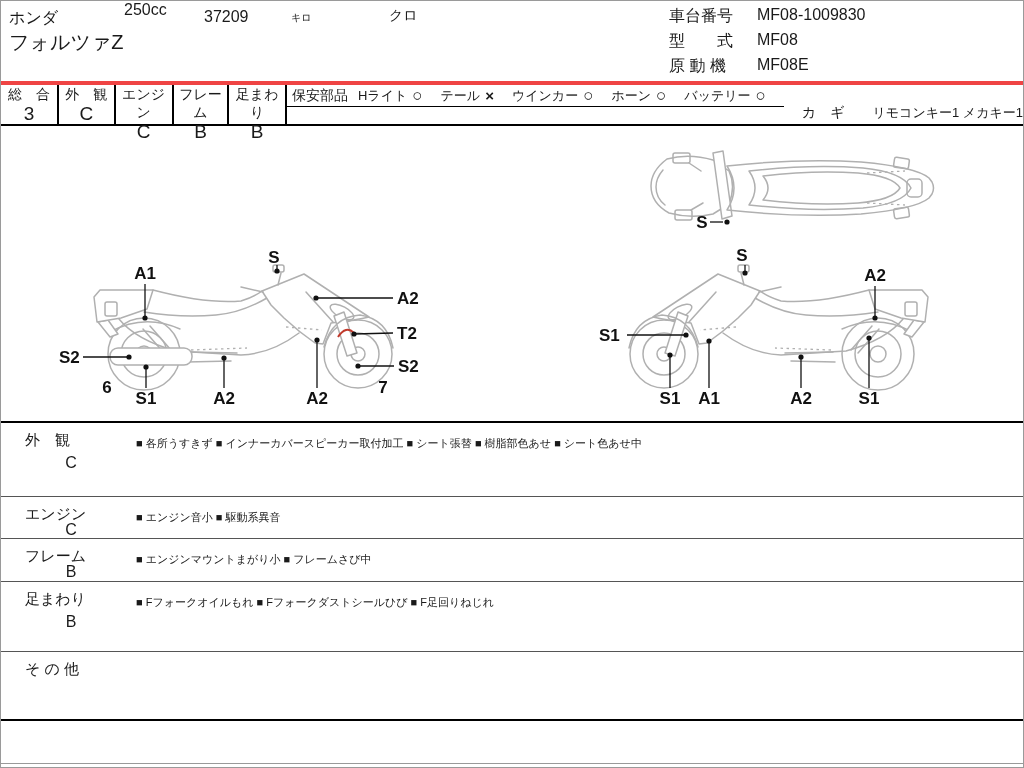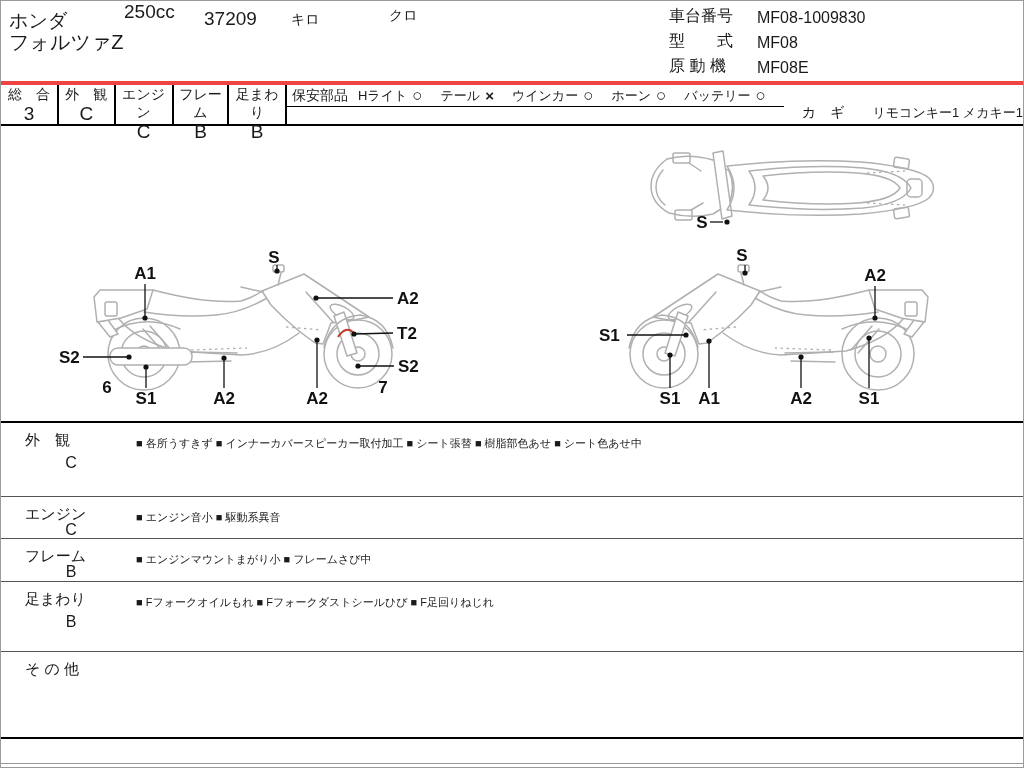--- a/index.html
+++ b/index.html
@@ -3,24 +3,24 @@
 <meta charset="utf-8">
 <style>
   html,body{margin:0;padding:0;background:#fff;}
   .sheet{
     position:relative;width:1024px;height:768px;background:#fff;
     font-family:"Liberation Sans","DejaVu Sans",sans-serif;color:#1a1a1a;
     box-sizing:border-box;border:1px solid #9a9a9a;overflow:hidden;
   }
   .abs{position:absolute;}
   
-  .hdr-txt{font-size:19px;white-space:nowrap;}
-  .hdr-unit{font-size:14px;}
+  .hdr-txt{font-size:16px;white-space:nowrap;}
+  .hdr-unit{font-size:10px;}
   .model-name{font-size:20px;}
-  .hdr-right-row{position:absolute;left:668px;display:flex;font-size:16px;white-space:nowrap;align-items:flex-end;}
+  .hdr-right-row{position:absolute;left:668px;display:flex;font-size:16px;white-space:nowrap;}
   .hdr-right-label{width:88px;}
   
   .grade-bar{
     position:absolute;top:80px;left:0;right:0;height:45px;box-sizing:border-box;
     border-top:4px solid #ef4444;border-bottom:2px solid #000;display:flex;
   }
   .grade-cell{
     box-sizing:border-box;border-right:2px solid #000;text-align:center;
     display:flex;flex-direction:column;justify-content:space-between;padding:1px 0 1px 0;
   }
@@ -269,19 +269,19 @@
   <div class="note-row" style="top:537px;height:43px;">
     <div class="nr-label">フレーム</div>
     <div class="nr-grade" style="top:24px;">B</div>
     <div class="nr-text">■ エンジンマウントまがり小 ■ フレームさび中</div>
   </div>
   <div class="note-row" style="top:580px;height:70px;">
     <div class="nr-label">足まわり</div>
     <div class="nr-grade">B</div>
     <div class="nr-text">■ Fフォークオイルもれ ■ Fフォークダストシールひび ■ F足回りねじれ</div>
   </div>
-  <div class="note-row last" style="top:650px;height:88px;">
+  <div class="note-row last" style="top:650px;height:70px;">
     <div class="nr-label">そ の 他</div>
     <div class="nr-grade"></div>
   </div>
   <div class="bottom-line"></div>
 
 </div>
 
 </body></html>

